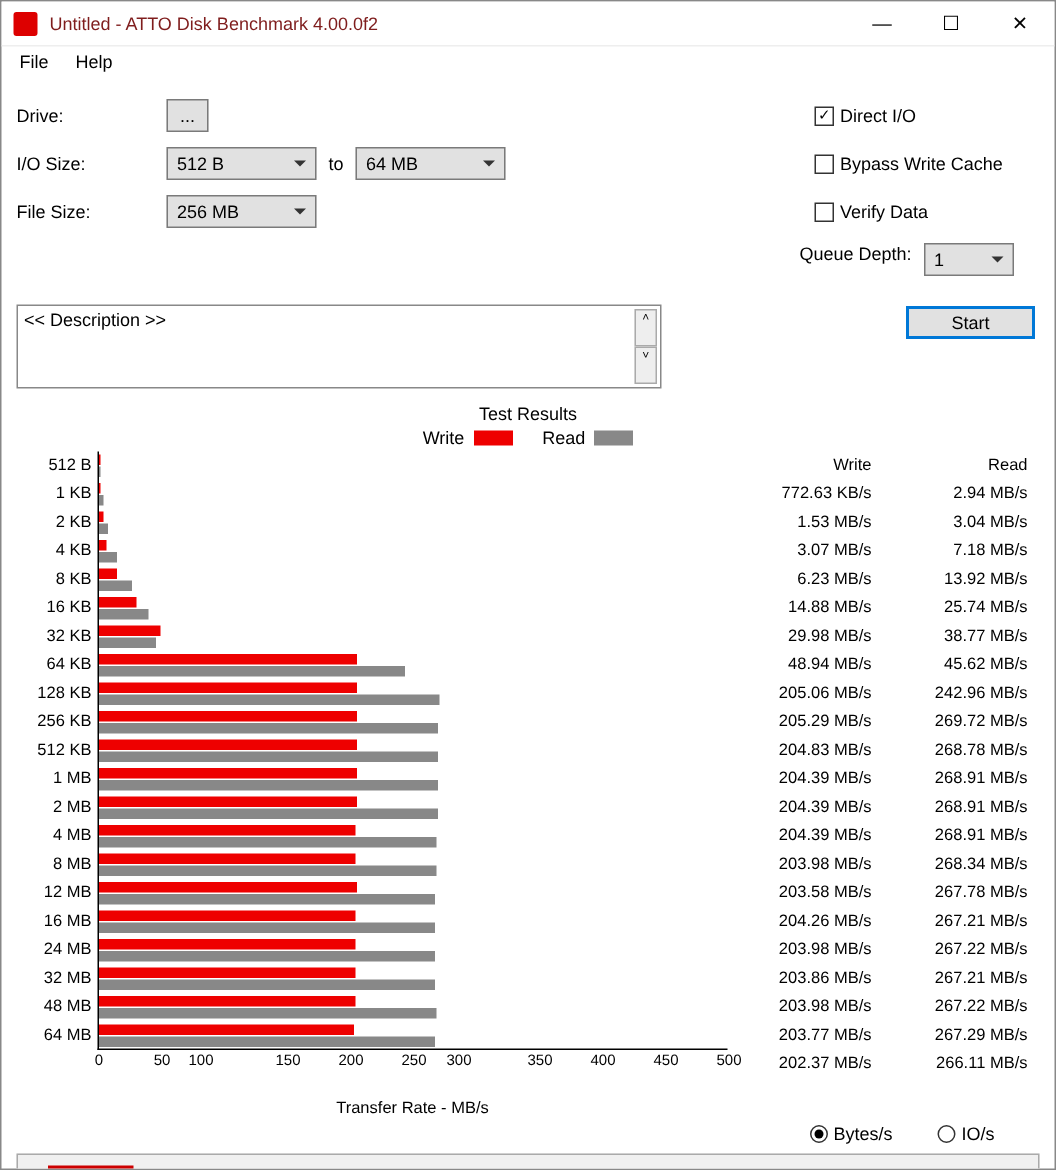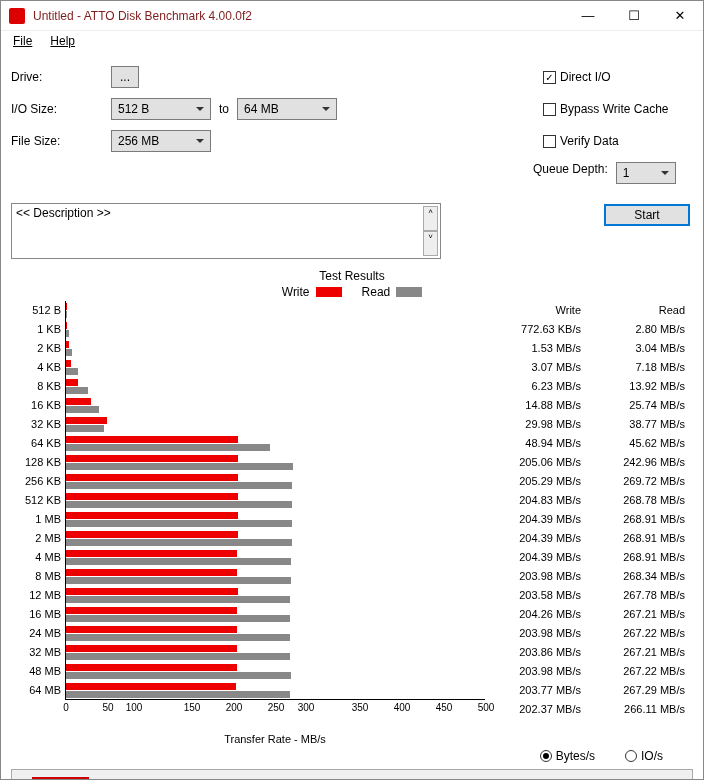--- a/index.html
+++ b/index.html
@@ -3,21 +3,21 @@
 <meta charset="utf-8">
 <style>
 * { box-sizing: border-box; font-family: "Segoe UI", Tahoma, sans-serif; font-size: 12px; }
 body { margin: 0; background: #fff; width: 704px; height: 780px; border: 1px solid #888; overflow: hidden; }
 .titlebar { height: 30px; display: flex; align-items: center; padding: 0 0 0 8px; background: #fff; border-bottom: 1px solid #eee; }
 .titlebar .icon { width: 16px; height: 16px; background: #d00; margin-right: 8px; border-radius: 2px; }
 .titlebar .title { flex: 1; color: #7f1d1d; font-size: 12px; }
 .titlebar .winbtns { display: flex; }
 .titlebar .winbtn { width: 46px; height: 30px; display: flex; align-items: center; justify-content: center; font-size: 13px; color: #000; }
 .menubar { height: 20px; padding: 0 6px; display: flex; gap: 6px; align-items: center; }
-.menubar span { padding: 1px 6px; text-decoration: underline; }
+.menubar span { padding: 1px 6px; }
 .controls { padding: 10px 10px 4px 10px; }
 .row { display: flex; align-items: center; height: 32px; }
 .row .label { width: 100px; color: #000; }
 .select, .smallbtn { border: 1px solid #7a7a7a; background: #e1e1e1; height: 22px; display: flex; align-items: center; padding: 0 6px; position: relative; }
 .select::after { content: ""; position: absolute; right: 6px; top: 8px; border: 4px solid transparent; border-top-color: #333; }
 .smallbtn { width: 28px; justify-content: center; margin-right: 6px; }
 .driveSelect { width: 316px; }
 .ioSelect { width: 100px; }
 .toText { margin: 0 8px; }
 .checkarea { margin-left: auto; width: 150px; }
@@ -284,21 +284,21 @@
           <div>203.58 MB/s</div>
           <div>204.26 MB/s</div>
           <div>203.98 MB/s</div>
           <div>203.86 MB/s</div>
           <div>203.98 MB/s</div>
           <div>203.77 MB/s</div>
           <div>202.37 MB/s</div>
         </div>
       <div class="col" id="readcol">
           <div class="hdr">Read</div>
-          <div>2.80 MB/s</div>
+          <div>2.94 MB/s</div>
           <div>3.04 MB/s</div>
           <div>7.18 MB/s</div>
           <div>13.92 MB/s</div>
           <div>25.74 MB/s</div>
           <div>38.77 MB/s</div>
           <div>45.62 MB/s</div>
           <div>242.96 MB/s</div>
           <div>269.72 MB/s</div>
           <div>268.78 MB/s</div>
           <div>268.91 MB/s</div>

